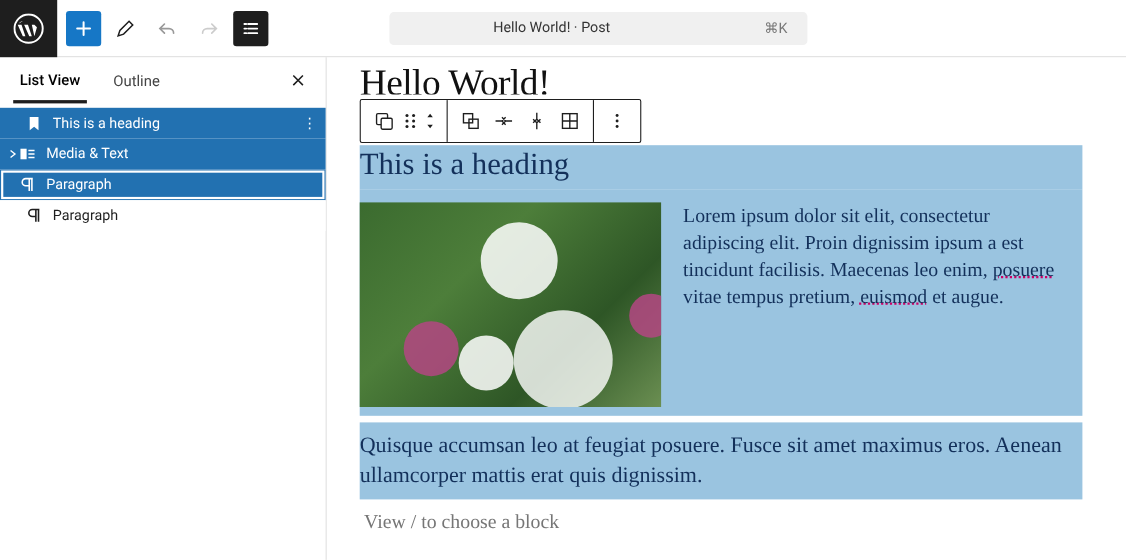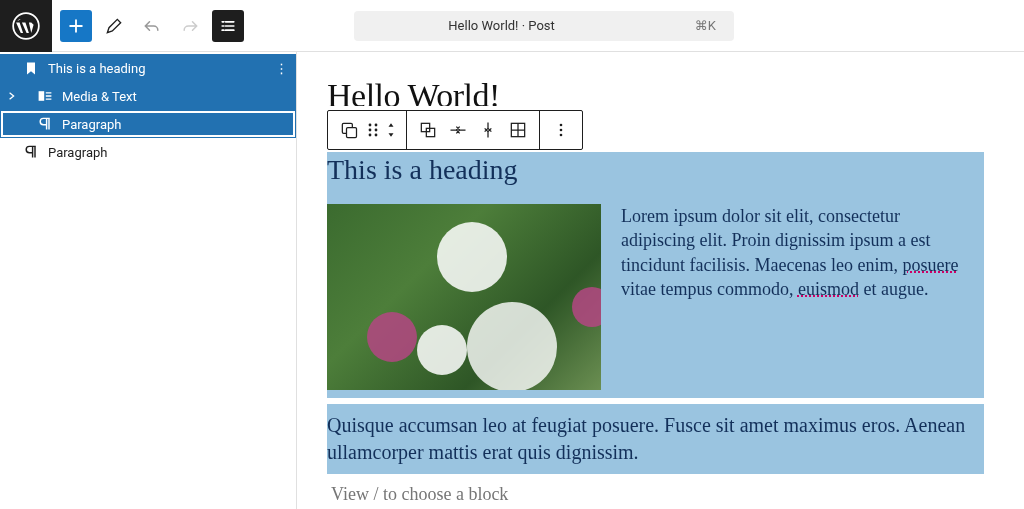--- a/index.html
+++ b/index.html
@@ -17,28 +17,28 @@
   .doc-pill .kbd { color: #777; font-size: 13px; }
   .tb-right { width: 180px; }
   .main { display: flex; height: calc(509px - 52px); }
   .sidebar { width: 297px; border-right: 1px solid #e0e0e0; display: flex; flex-direction: column; }
   .sb-tabs { display: flex; align-items: center; padding: 0 12px; height: 44px; position: relative; }
   .sb-tab { font-size: 13.5px; padding: 10px 6px; margin-right: 18px; color: #444; cursor: pointer; }
   .sb-tab.active { color: #000; font-weight: 500; border-bottom: 3px solid #1e1e1e; }
   .sb-close { position: absolute; right: 14px; top: 10px; width: 22px; height: 22px; display: flex; align-items: center; justify-content: center; cursor: pointer; }
   .lv-tree { padding-top: 2px; }
   .lv-item { display: flex; align-items: center; height: 28px; padding: 0 8px 0 22px; color: #fff; background: #2271b1; position: relative; cursor: pointer; }
-  .lv-item.child { padding-left: 36px; }
+  .lv-item.child { padding-left: 16px; }
   .lv-item.inactive { background: #fff; color: #1e1e1e; }
   .lv-item.focused { outline: 2px solid #fff; outline-offset: -3px; }
   .lv-item .caret { position: absolute; left: 6px; width: 12px; display: flex; align-items: center; justify-content: center; }
   .lv-item .ico { width: 18px; height: 18px; display: flex; align-items: center; justify-content: center; margin-right: 8px; }
   .lv-item .label { font-size: 13px; }
   .lv-item .dots { margin-left: auto; color: #fff; cursor: pointer; }
-  .canvas { flex: 1; padding: 10px 40px 10px 30px; overflow: hidden; margin-top: 20px; }
+  .canvas { flex: 1; padding: 10px 40px 10px 30px; overflow: hidden; }
   .post-title { font-family: Georgia, serif; font-size: 34px; font-weight: 400; letter-spacing: -0.5px; height: 30px; overflow: hidden; line-height: 40px; color: #111; position: relative; top: -6px; }
   .title-wrap { position: relative; }
   .block-toolbar { position: absolute; top: 28px; left: 0; background: #fff; border: 1px solid #1e1e1e; border-radius: 2px; display: flex; height: 40px; z-index: 5; }
   .bt-group { display: flex; align-items: center; border-right: 1px solid #1e1e1e; padding: 0 6px; }
   .bt-group:last-child { border-right: none; }
   .bt-btn { width: 30px; height: 30px; display: flex; align-items: center; justify-content: center; background: none; border: none; cursor: pointer; }
   .bt-btn svg { width: 20px; height: 20px; }
   .bt-btn.narrow { width: 18px; }
   .sel-area { margin-top: 40px; }
   .sel { background: #9ac4e0; }
@@ -94,20 +94,29 @@
     <div class="doc-pill">
       <span>Hello World! · Post</span>
       <span class="kbd">⌘K</span>
     </div>
   </div>
   <div class="tb-right"></div>
 </div>
 
 <div class="main">
   <div class="sidebar">
+    <div class="sb-tabs">
+      <div class="sb-tab active">List View</div>
+      <div class="sb-tab">Outline</div>
+      <div class="sb-close">
+        <svg viewBox="0 0 16 16" width="14" height="14">
+            <path d="M3 3l10 10M13 3L3 13" stroke="#1e1e1e" stroke-width="1.6"></path>
+          </svg>
+      </div>
+    </div>
     <div class="lv-tree">
       <div class="lv-item">
         <span class="ico">
             <svg viewBox="0 0 20 20" width="16" height="16">
               <path d="M5 3h10v15l-5-4-5 4V3z" fill="#fff"></path>
             </svg>
           </span>
         <span class="label">This is a heading</span>
         <span class="dots">⋮</span>
       </div>
@@ -205,20 +214,20 @@
             </button>
         </div>
       </div>
     </div>
 
     <div class="sel-area">
       <div class="sel heading-block">This is a heading</div>
       <div class="sel media-text">
         <div class="fake-img"></div>
         <div class="mt-text">
-          <span>Lorem ipsum dolor sit elit, consectetur adipiscing elit. Proin dignissim ipsum a est tincidunt facilisis. Maecenas leo enim, </span><span class="underdot">posuere</span><span> vitae tempus commodo, </span><span class="underdot">euismod</span><span> et augue.</span>
+          <span>Lorem ipsum dolor sit elit, consectetur adipiscing elit. Proin dignissim ipsum a est tincidunt facilisis. Maecenas leo enim, </span><span class="underdot">posuere</span><span> vitae tempus pretium, </span><span class="underdot">euismod</span><span> et augue.</span>
         </div>
       </div>
       <div class="sel para-block">Quisque accumsan leo at feugiat posuere. Fusce sit amet maximus eros. Aenean ullamcorper mattis erat quis dignissim.</div>
     </div>
     <div class="placeholder">View / to choose a block</div>
   </div>
 </div>
 
 </body></html>

